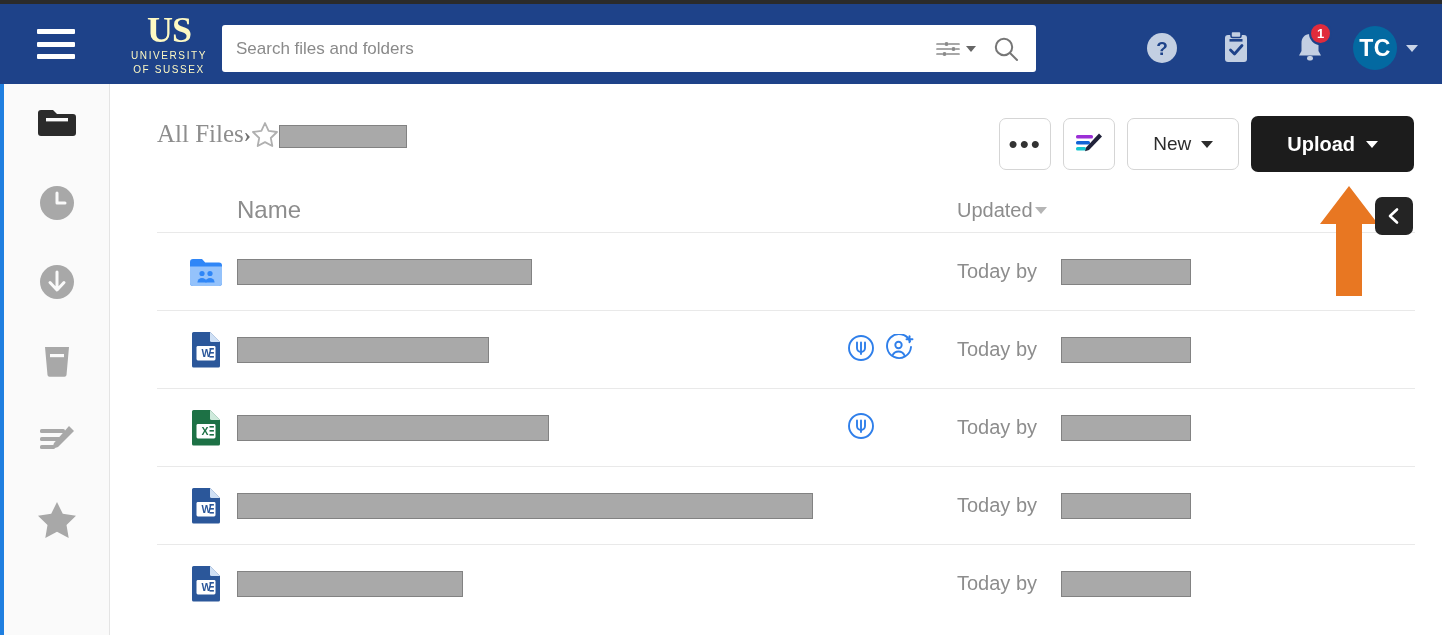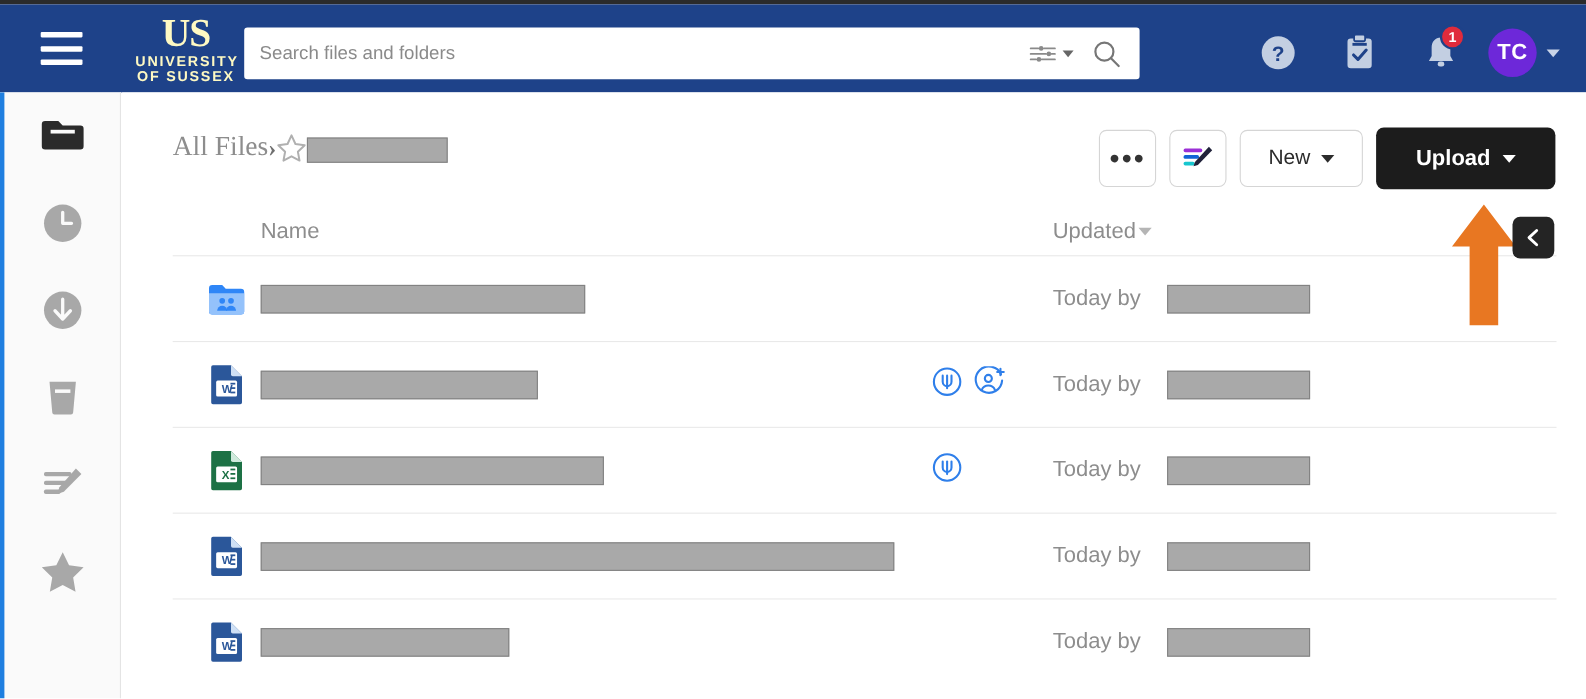--- a/index.html
+++ b/index.html
@@ -24,21 +24,21 @@
     display: flex; flex-direction: column; justify-content: space-between;
     cursor: pointer;
   }
   .hamburger span { display: block; width: 38px; height: 5px; background: #fff; border-radius: 1px; }
 
   .logo { margin-left: 48px; width: 92px; text-align: center; color: #fef9c3; cursor: pointer; }
   .logo-us {
     font-family: "Liberation Serif", serif;
     font-size: 36px; font-weight: 700; line-height: 34px; letter-spacing: -1px;
   }
-  .logo-sub { font-size: 13px; font-weight: 700; letter-spacing: 1.6px; line-height: 11px; margin-top: 3px; }
+  .logo-sub { font-size: 10px; font-weight: 400; letter-spacing: 1.6px; line-height: 11px; margin-top: 3px; }
 
   .search-wrap {
     position: absolute; left: 222px; top: 21px; width: 814px; height: 47px;
     background: #fff; border-radius: 3px; display: flex; align-items: center;
   }
   .search-input {
     flex: 1; border: none; outline: none; background: transparent;
     font-family: "Liberation Sans", sans-serif; font-size: 17px; color: #4c1d95;
     padding-left: 14px;
   }
@@ -50,22 +50,22 @@
   .hdr-icons { position: absolute; right: 18px; top: 4px; height: 80px; display: flex; align-items: center; gap: 0; }
   .hdr-btn { width: 74px; height: 80px; display: flex; align-items: center; justify-content: center; cursor: pointer; position: relative; }
   .badge {
     position: absolute; top: 14px; right: 15px;
     min-width: 23px; height: 23px; border-radius: 50%;
     background: #e02b3c; color: #fff; font-size: 13px; font-weight: 700;
     display: flex; align-items: center; justify-content: center; border: 2px solid #1e4289;
   }
   .avatar-wrap { display: flex; align-items: center; gap: 9px; margin-left: 6px; margin-right: 6px; cursor: pointer; }
   .avatar {
-    width: 44px; height: 44px; border-radius: 50%; background: #6d28d9;
-    color: #fff; font-size: 20px; font-weight: 700;
+    width: 44px; height: 44px; border-radius: 50%; background: #0369a1;
+    color: #fff; font-size: 23px; font-weight: 700;
     display: flex; align-items: center; justify-content: center; letter-spacing: .5px;
   }
   .caret-light { width: 0; height: 0; border-left: 6px solid transparent; border-right: 6px solid transparent; border-top: 7px solid #c9d4e8; }
 
   
   .sidebar {
     position: absolute; top: 84px; left: 0; width: 110px; height: 551px;
     background: #fafafa; border-left: 4px solid #1f7fe0; border-right: 1px solid #e4e4e4;
   }
   .side-item { width: 106px; height: 79px; display: flex; align-items: center; justify-content: center; cursor: pointer; }
@@ -104,21 +104,21 @@
     background: #242424; border-radius: 7px; display: flex; align-items: center; justify-content: center;
     cursor: pointer; z-index: 6;
   }
 
   
   .arrow-anno { position: absolute; top: 100px; right: 62px; z-index: 5; pointer-events: none; }
 
   
   .table { position: absolute; top: 104px; left: 46px; width: 1258px; }
   .th-row { height: 44px; display: flex; align-items: center; }
-  .th-name { position: absolute; left: 80px; font-size: 20px; color: #8d8d8d; }
+  .th-name { position: absolute; left: 80px; font-size: 24px; color: #8d8d8d; }
   .th-upd { position: absolute; left: 800px; font-size: 20px; color: #8d8d8d; display: flex; align-items: center; gap: 2px; cursor: pointer; }
   .chev-down { width: 0; height: 0; border-left: 6px solid transparent; border-right: 6px solid transparent; border-top: 7px solid #b5b5b5; }
 
   .row {
     position: relative; height: 78px; border-top: 1px solid #e9e9e9;
     display: flex; align-items: center; cursor: pointer;
   }
   .row-icon { position: absolute; left: 32px; width: 34px; height: 40px; display: flex; align-items: center; justify-content: center; }
   .row-name { position: absolute; left: 80px; }
   .row-badges { position: absolute; left: 690px; display: flex; align-items: center; gap: 10px; }

